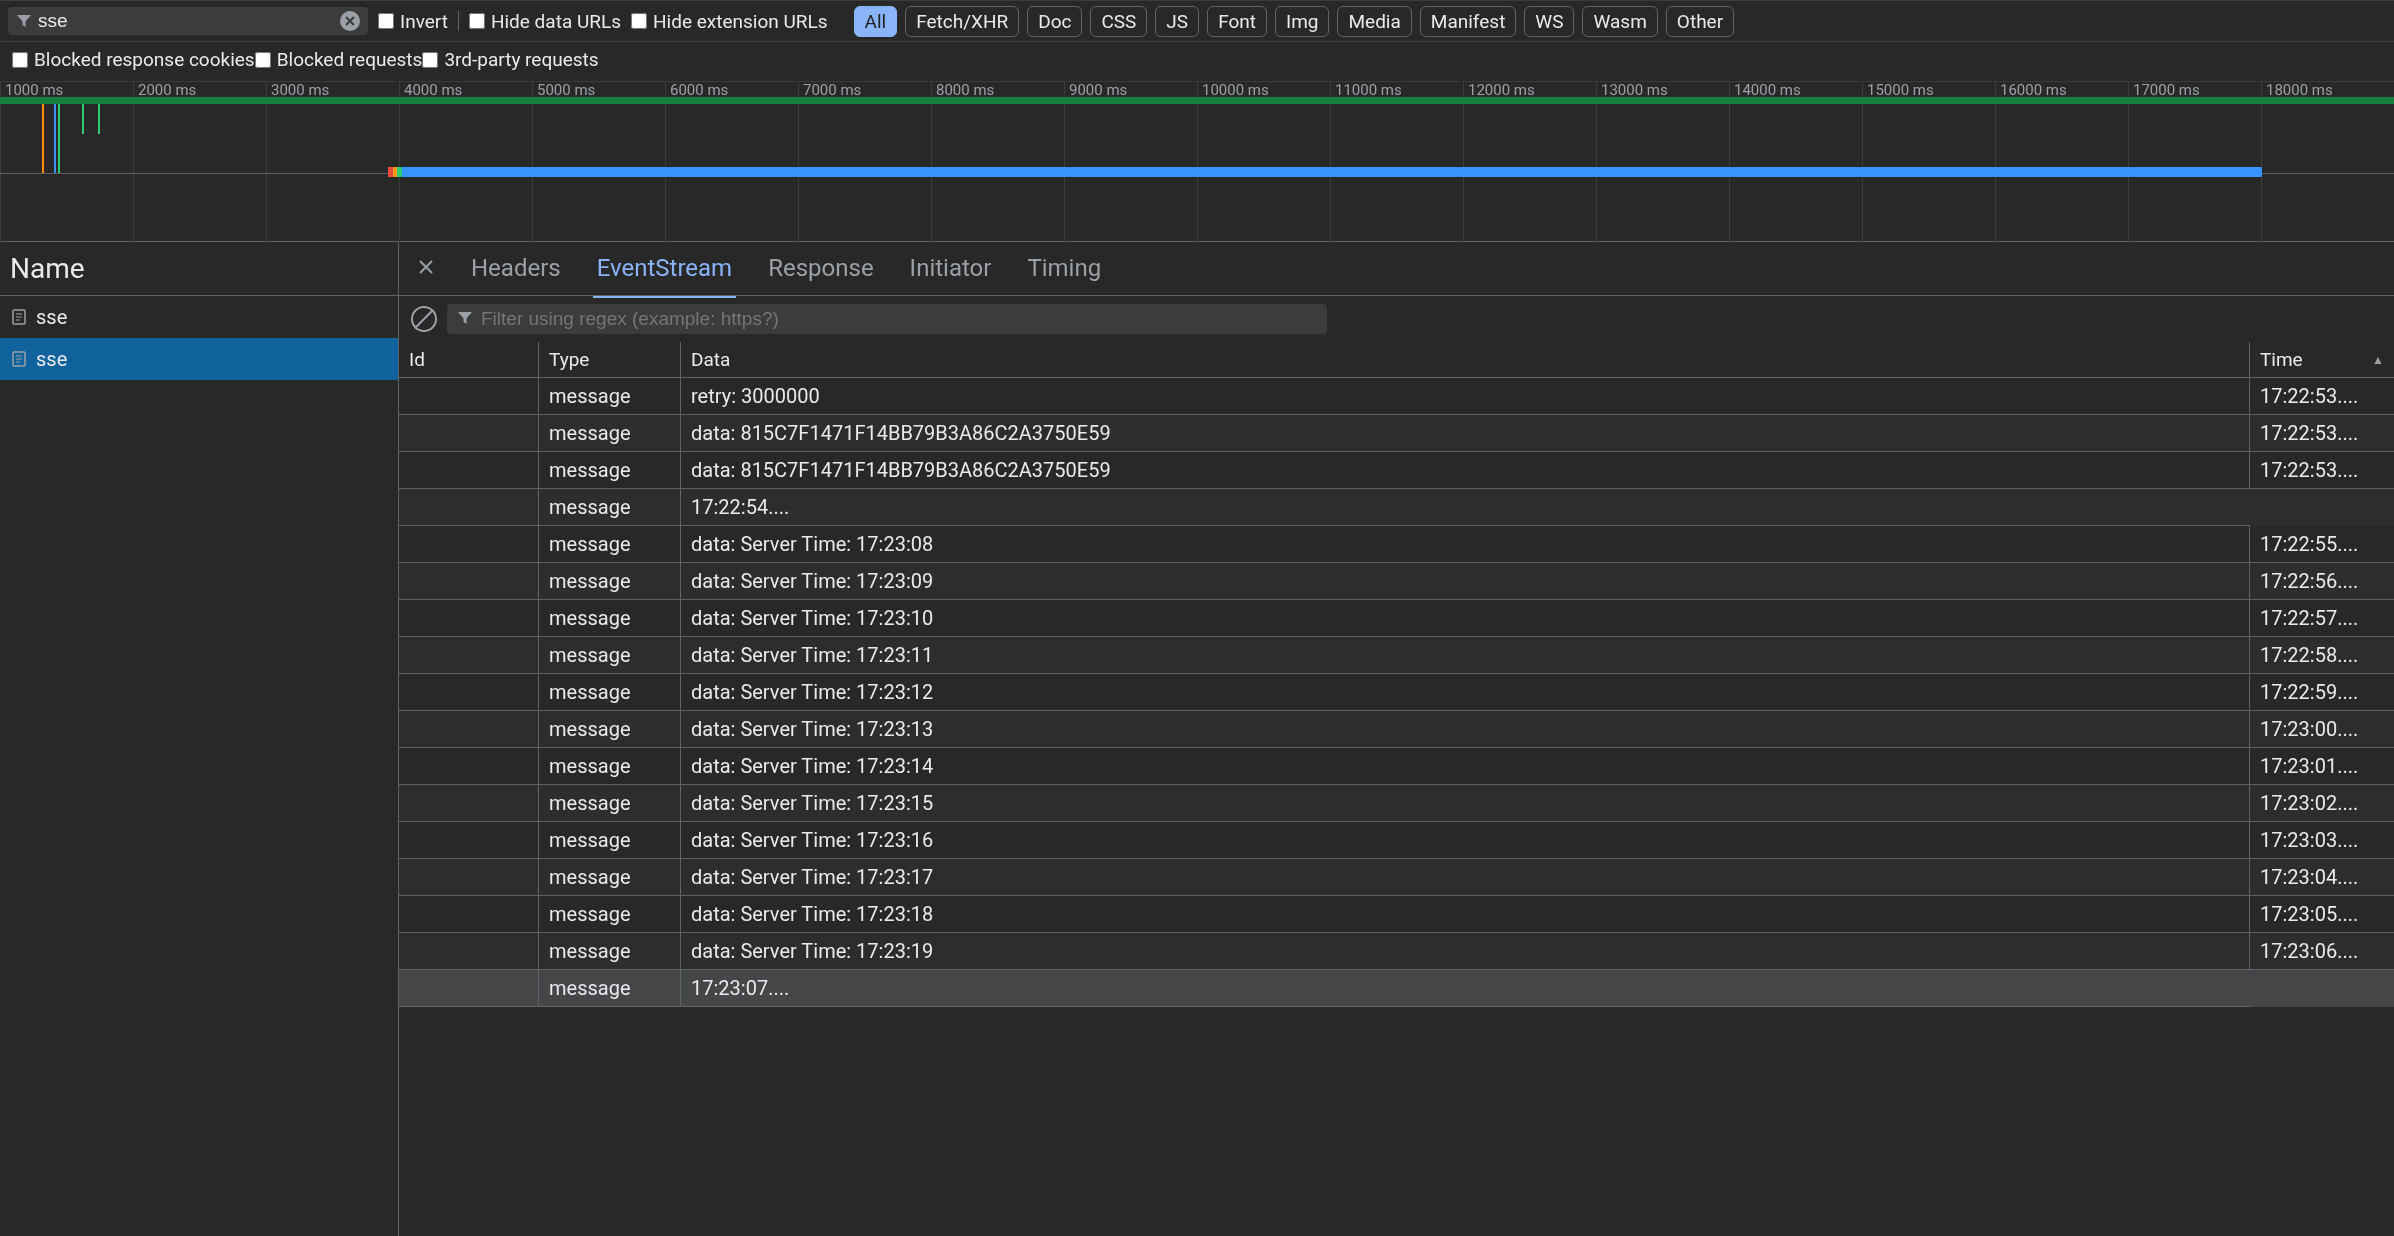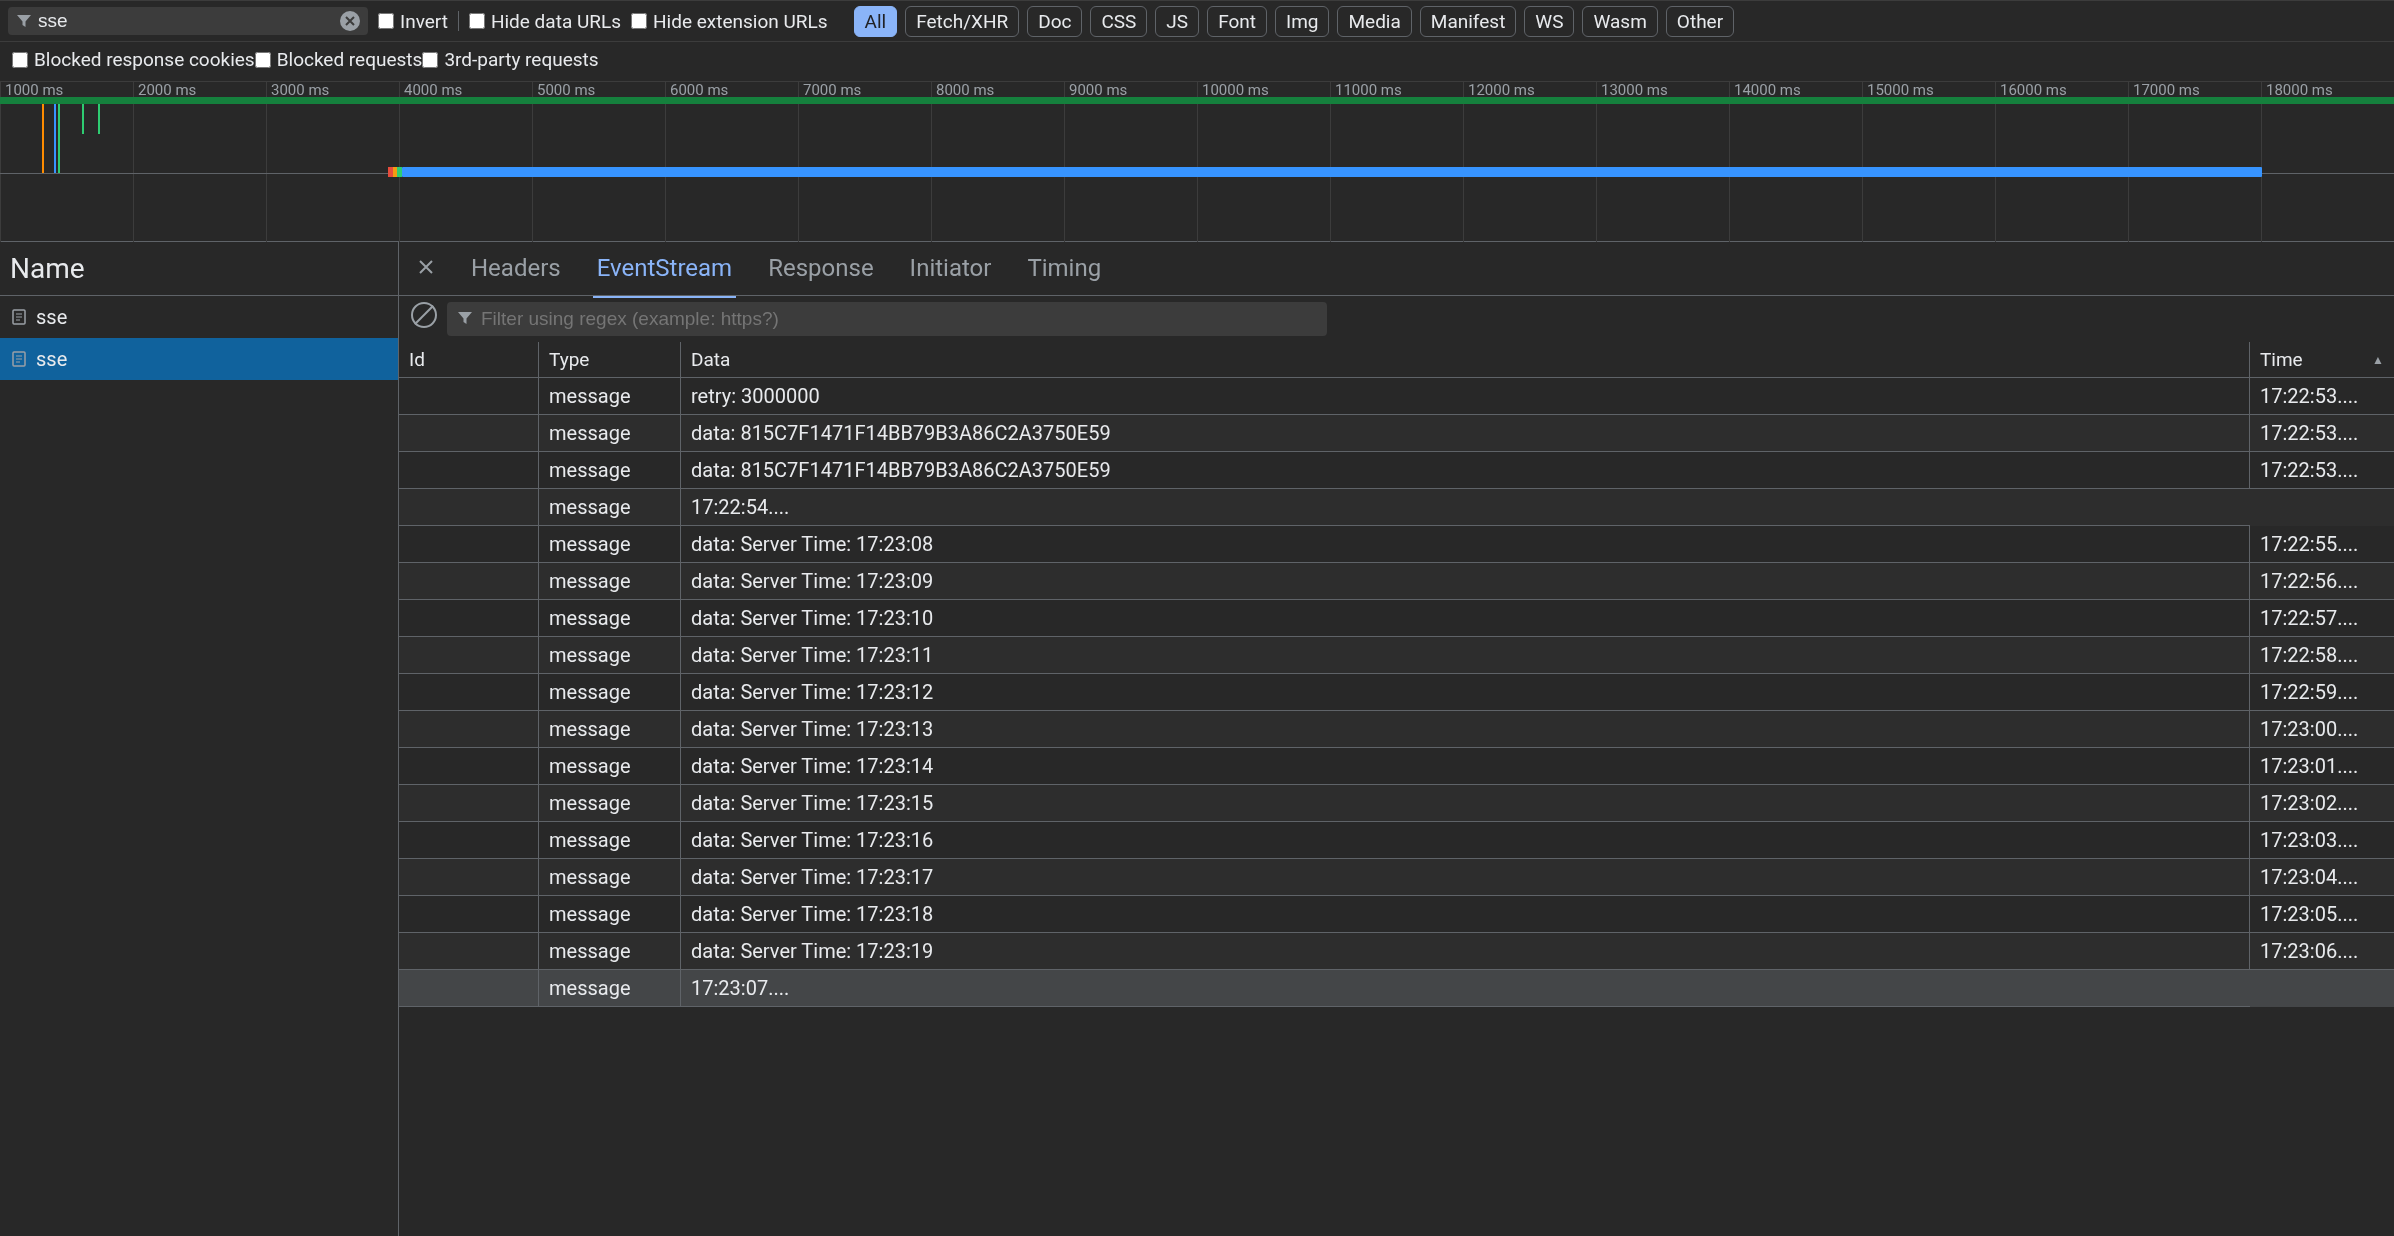--- a/index.html
+++ b/index.html
@@ -211,20 +211,21 @@
       padding: 14px 4px;
       border-bottom: 2px solid transparent;
     }
     .detail-tab.active {
       color: #8ab4f8;
       border-bottom-color: #8ab4f8;
     }
     
     .events-toolbar {
       display: flex;
+      align-items: center;
       gap: 10px;
       padding: 6px 12px;
       height: 46px;
     }
     .clear-circle {
       width: 26px; height: 26px;
       border: 2px solid #9aa0a6;
       border-radius: 50%;
       position: relative;
       cursor: pointer;

